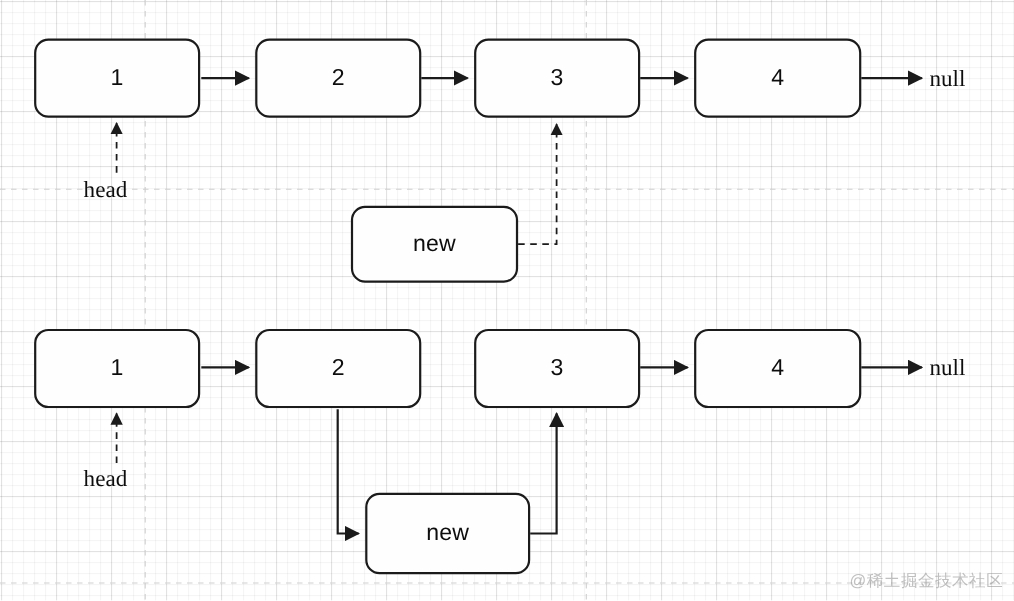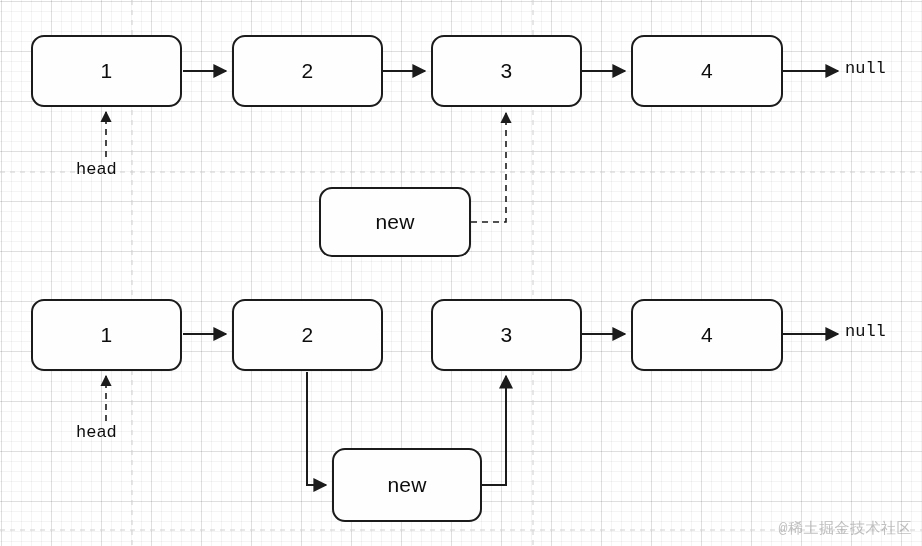--- a/index.html
+++ b/index.html
@@ -40,31 +40,31 @@
     justify-content: center;
     color: #0d0d0d;
     font-size: 21px;
     font-family: "Liberation Sans", "DejaVu Sans", sans-serif;
     font-weight: 400;
     letter-spacing: 0.2px;
   }
   .free-label {
     position: absolute;
     color: #0d0d0d;
-    font-size: 17px;
-    font-family: Liberation Mono, monospace;
+    font-size: 21px;
+    font-family: Liberation Serif, serif;
     white-space: nowrap;
   }
   .watermark {
     position: absolute;
     right: 10px;
     bottom: 8px;
     font-size: 15px;
     color: rgba(140,140,140,0.55);
-    font-family: Liberation Mono, monospace;
+    font-family: Liberation Sans, sans-serif;
     letter-spacing: 0.5px;
     white-space: nowrap;
     user-select: none;
   }
 </style>
 </head>
 <body>
 
 <div id="canvas">
 

